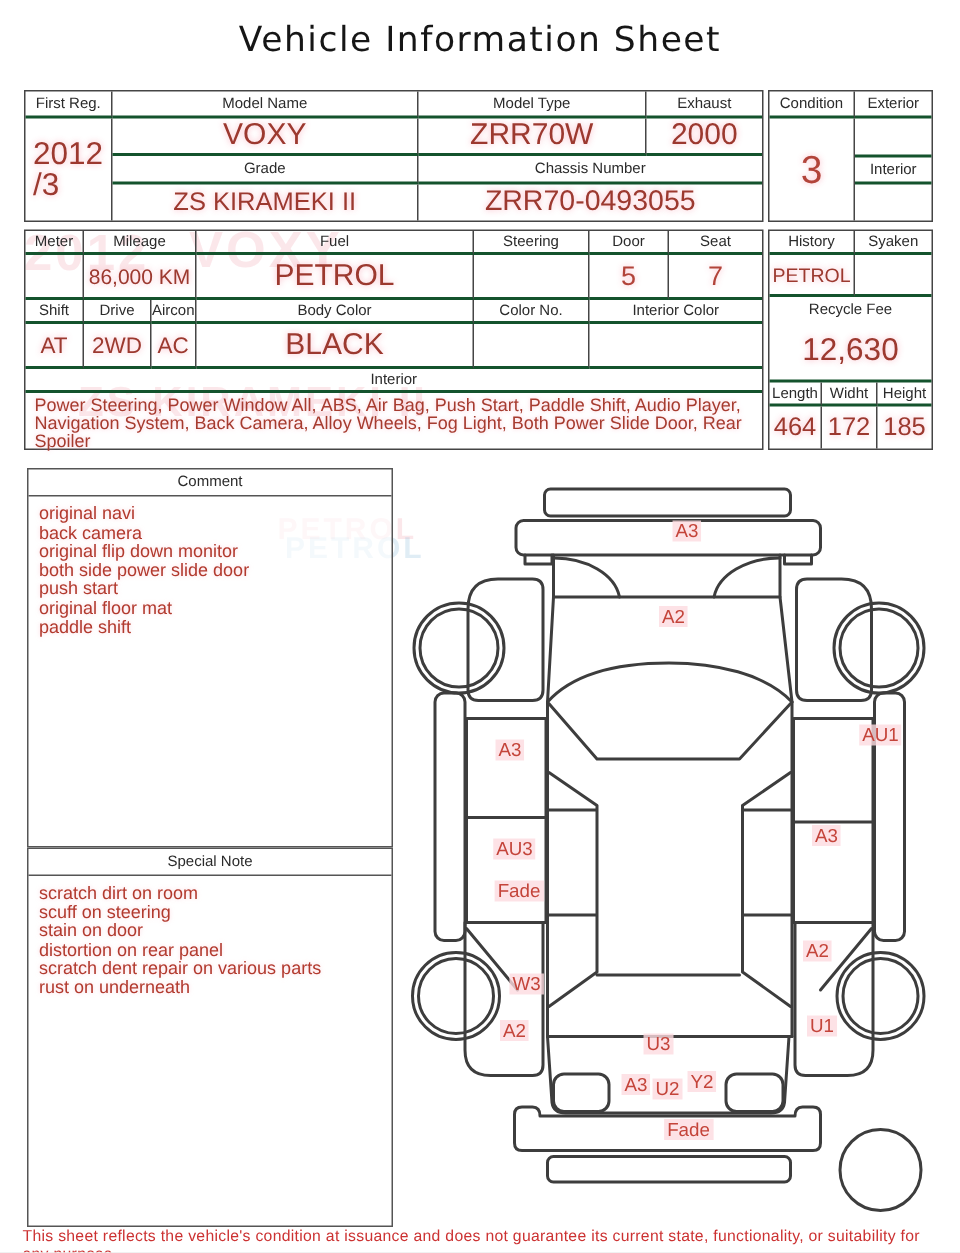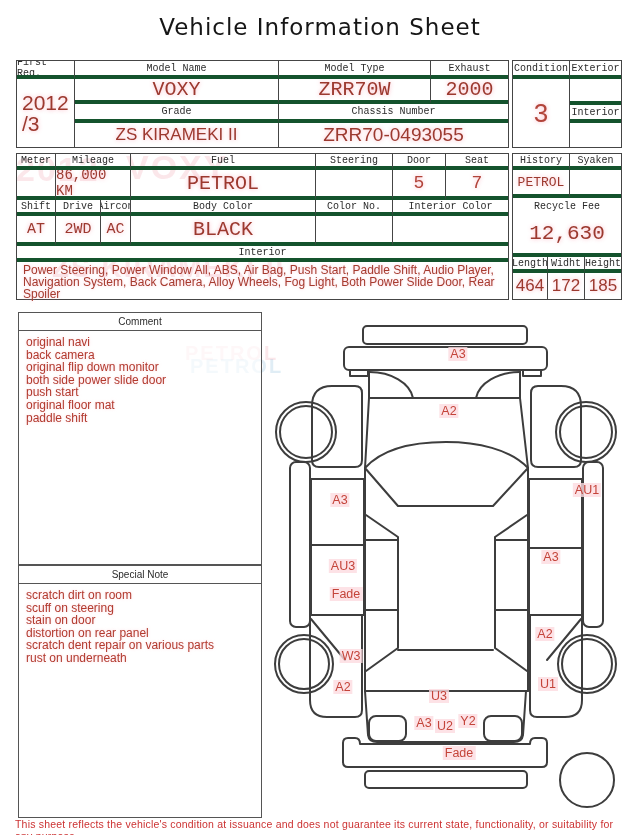--- a/index.html
+++ b/index.html
@@ -12,21 +12,21 @@
     position:absolute; top:14px; left:0; width:640px; text-align:center;
     font-size:23px; color:#161616; letter-spacing:1px;
     font-family:"DejaVu Sans","Liberation Sans",sans-serif;
   }
   .box { position:absolute; border:1px solid #454545; box-sizing:border-box; background:transparent; }
   .grid { display:grid; width:100%; height:100%; }
   .cell { display:flex; align-items:center; justify-content:center; box-sizing:border-box; overflow:hidden; }
   .hdr  { font-size:10px; color:#2b2b2b; }
   .val  { color:#9c392f; text-shadow:0 0 4px rgba(250,170,186,.85); }
   .br { border-right:1px solid #454545; }
-  .bb { border-bottom:4px solid #14532d;font-family:Liberation Mono, monospace; }
+  .bb { border-bottom:2px solid #14532d; }
   .v26{font-size:26px;color:#b2443a;} .v22{font-size:21px;} .v20{font-size:20px;}
   .v19{font-size:19px;} .v18{font-size:18px;color:#b2443a;} .v17{font-size:17px;}
   .v15{font-size:15px;} .v14{font-size:14px;} .v13{font-size:13px;}
   .firstreg { white-space:pre-line; justify-content:flex-start; padding-left:5px;
     font-size:21px; line-height:21px; }
   .equip-text {
     padding:3px 6px; font-size:12px; line-height:11.8px; color:#a63b2f;
     text-shadow:0 0 3px rgba(250,180,195,.7); box-sizing:border-box;
   }
   .cbox { position:absolute; border:1px solid #555; box-sizing:border-box; background:rgba(255,255,255,.65); }

